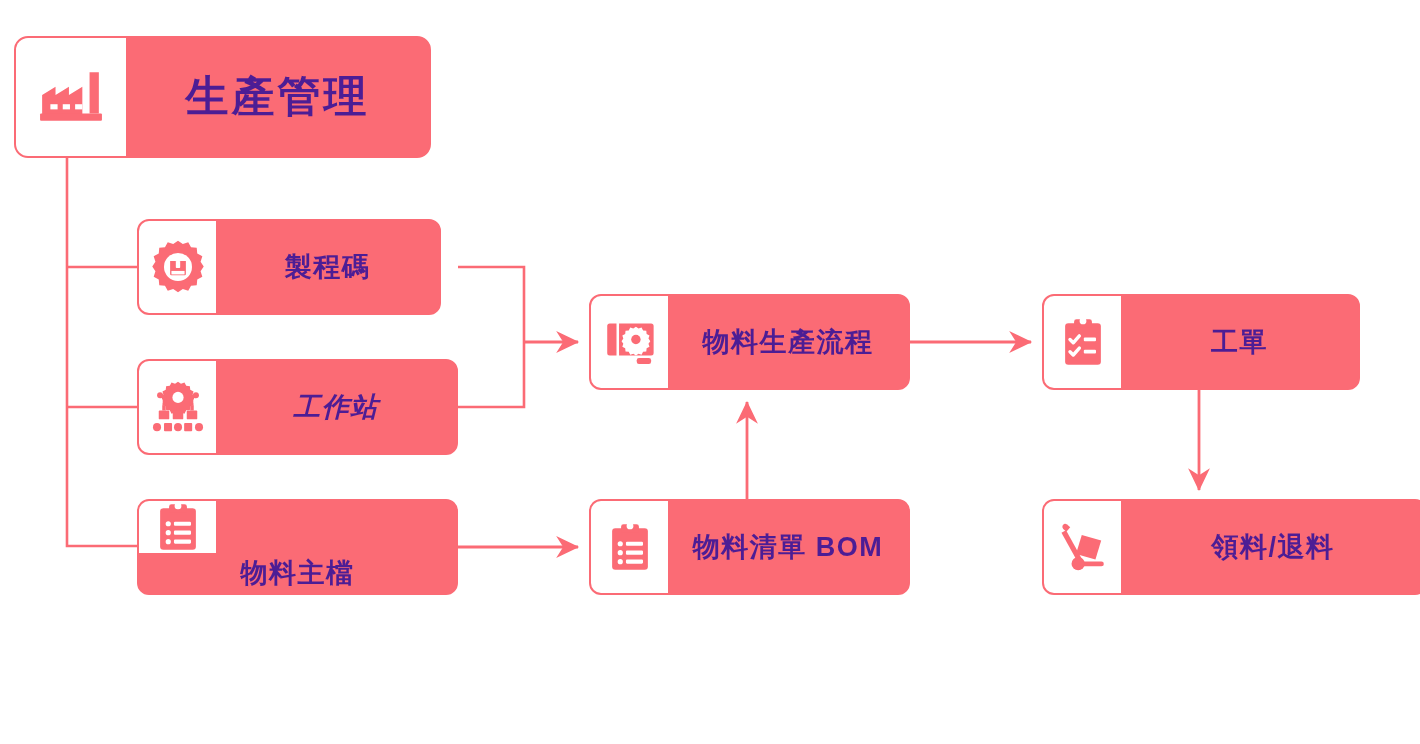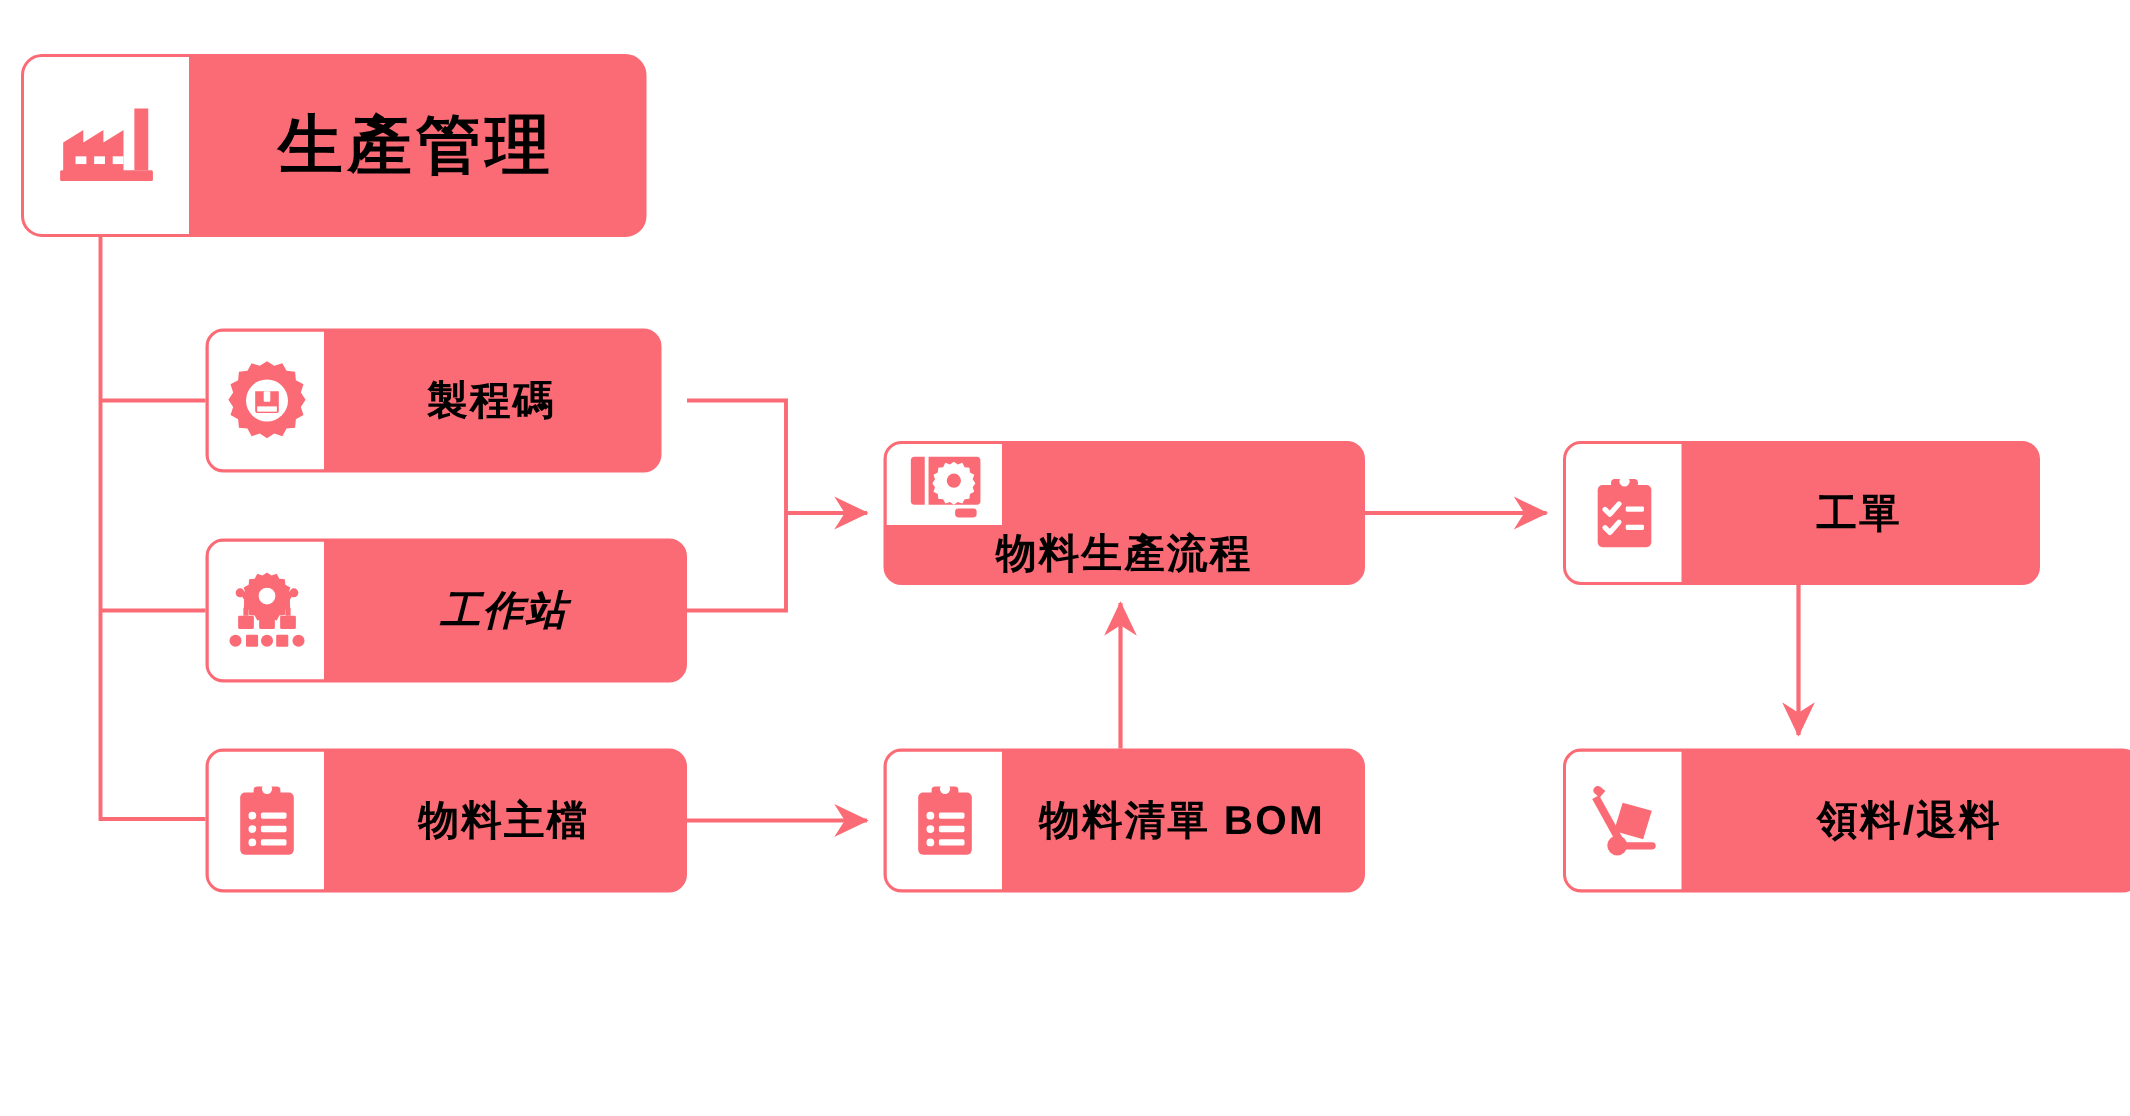--- a/index.html
+++ b/index.html
@@ -48,21 +48,21 @@
   }
   .node .icon-pane svg {
     display: block;
     fill: #fb6b75;
   }
   .node .label {
     flex: 1 1 auto;
     display: flex;
     align-items: center;
     justify-content: center;
-    color: #000000;
+    color: #4c1d95;
     font-weight: bold;
     text-align: center;
     letter-spacing: 0.5px;
     padding: 0 16px;
     box-sizing: border-box;
     white-space: nowrap;
   }
 
   
   #node-title {
@@ -75,23 +75,23 @@
   #node-title .icon-pane { width: 110px; }
   #node-title .label { font-size: 43px; letter-spacing: 3px; }
 
   
   .node.std { height: 96px; }
   .node.std .icon-pane { width: 77px; }
   .node.std .label { font-size: 27px; letter-spacing: 1.5px; }
 
   #node-process-code   { left: 137px; top: 219px; width: 304px; }
   #node-workstation    { left: 137px; top: 359px; width: 321px; font-style: italic; }
-  #node-material-master{ left: 137px; top: 499px; width: 321px; }
-
-  #node-material-flow  { left: 589px; top: 294px; width: 321px; flex-direction: column; }
+  #node-material-master{ left: 137px; top: 499px; width: 321px; flex-direction: column; }
+
+  #node-material-flow  { left: 589px; top: 294px; width: 321px; }
   #node-bom            { left: 589px; top: 499px; width: 321px; }
 
   #node-work-order     { left: 1042px; top: 294px; width: 318px; }
   #node-issue-return   { left: 1042px; top: 499px; width: 385px; }
 </style>
 </head>
 <body>
 
 <div id="canvas">
 

